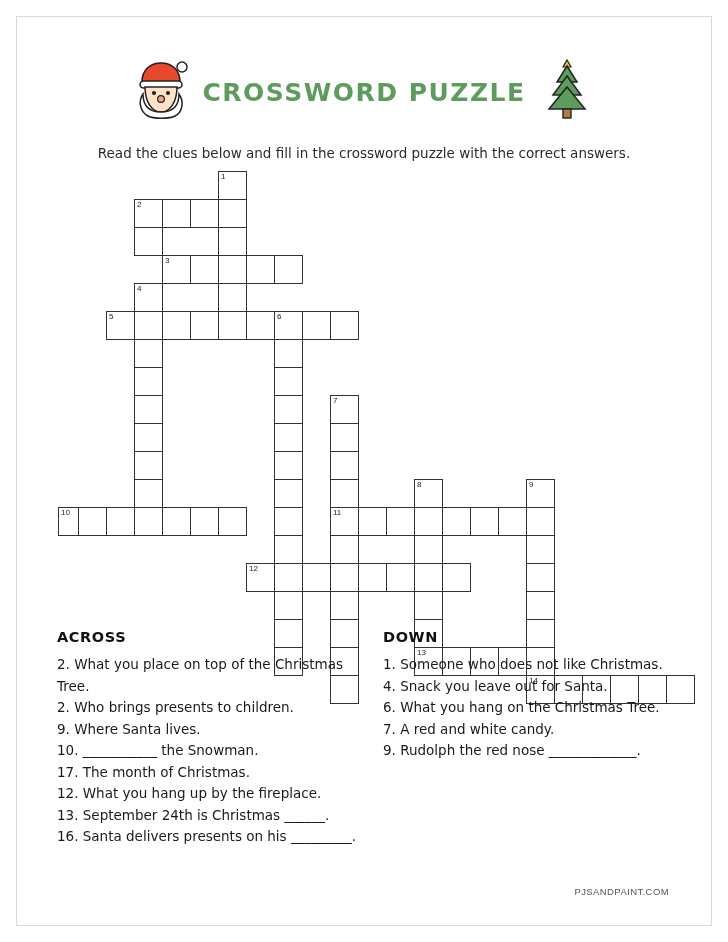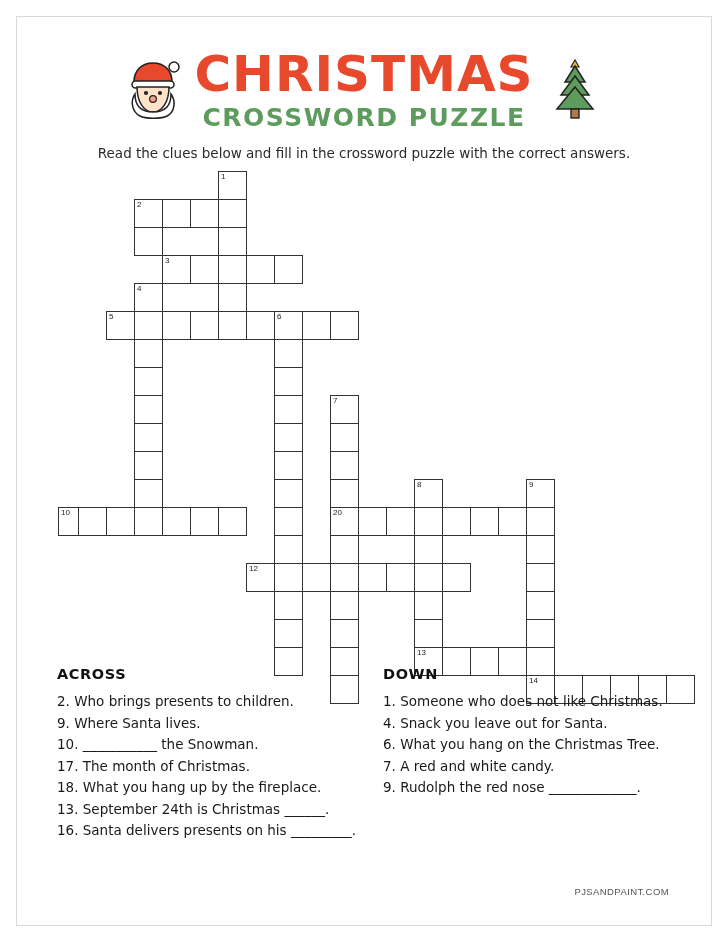--- a/index.html
+++ b/index.html
@@ -109,21 +109,20 @@
     left: 0;
     top: 612px;
     width: 696px;
     display: flex;
     padding: 0 40px;
     box-sizing: border-box;
   }
   .clue-col {
     width: 50%;
     box-sizing: border-box;
-    margin-top: 37px;
   }
   .clue-col.right { padding-left: 18px; }
   .clue-head {
     font-size: 14.5px;
     font-weight: bold;
     letter-spacing: 0.6px;
     margin-bottom: 9px;
     color: #111;
     font-family: "DejaVu Sans", sans-serif;
   }
@@ -157,21 +156,20 @@
           <rect x="10" y="27" width="42" height="7" rx="3.5" fill="#ffffff" stroke="#222" stroke-width="1.5"></rect>
           <path d="M15 33 C15 48 22 58 31 58 C40 58 47 48 47 33 Z" fill="#ffe3c9" stroke="#222" stroke-width="1.5"></path>
           <path d="M13 40 C8 47 10 58 18 62 C23 65 40 65 45 62 C53 58 54 47 49 40 C49 53 42 58 31 58 C20 58 13 53 13 40 Z" fill="#ffffff" stroke="#222" stroke-width="1.5"></path>
           <circle cx="24" cy="39" r="2.1" fill="#222"></circle>
           <circle cx="38" cy="39" r="2.1" fill="#222"></circle>
           <circle cx="31" cy="45" r="3.4" fill="#f2a08a" stroke="#222" stroke-width="1.2"></circle>
         </svg>
       </span>
 
       <div class="title-block">
-        <div class="title-main">CHRISTMAS</div>
         <div class="title-sub">CROSSWORD PUZZLE</div>
       </div>
 
       <span class="tree-icon">
         <svg viewBox="0 0 62 70" width="62" height="70" xmlns="http://www.w3.org/2000/svg">
           <path d="M31 6 L35 13 L27 13 Z" fill="#f0c23c" stroke="#222" stroke-width="1.2"></path>
           <path d="M31 12 L41 28 L21 28 Z" fill="#5d9c5d" stroke="#222" stroke-width="1.5"></path>
           <path d="M31 22 L45 41 L17 41 Z" fill="#5d9c5d" stroke="#222" stroke-width="1.5"></path>
           <path d="M31 33 L49 55 L13 55 Z" fill="#5d9c5d" stroke="#222" stroke-width="1.5"></path>
           <rect x="27" y="55" width="8" height="9" fill="#b07b46" stroke="#222" stroke-width="1.4"></rect>
@@ -245,21 +243,21 @@
           <span class="num">10</span>
         </div>
         <div class="cell" style="left: 61px; top: 340px;"></div>
         <div class="cell" style="left: 89px; top: 340px;"></div>
         <div class="cell" style="left: 117px; top: 340px;"></div>
         <div class="cell" style="left: 145px; top: 340px;"></div>
         <div class="cell" style="left: 173px; top: 340px;"></div>
         <div class="cell" style="left: 201px; top: 340px;"></div>
         <div class="cell" style="left: 257px; top: 340px;"></div>
         <div class="cell" style="left: 313px; top: 340px;">
-          <span class="num">20</span>
+          <span class="num">11</span>
         </div>
         <div class="cell" style="left: 341px; top: 340px;"></div>
         <div class="cell" style="left: 369px; top: 340px;"></div>
         <div class="cell" style="left: 397px; top: 340px;"></div>
         <div class="cell" style="left: 425px; top: 340px;"></div>
         <div class="cell" style="left: 453px; top: 340px;"></div>
         <div class="cell" style="left: 481px; top: 340px;"></div>
         <div class="cell" style="left: 509px; top: 340px;"></div>
         <div class="cell" style="left: 257px; top: 368px;"></div>
         <div class="cell" style="left: 313px; top: 368px;"></div>
@@ -300,25 +298,26 @@
         <div class="cell" style="left: 537px; top: 508px;"></div>
         <div class="cell" style="left: 565px; top: 508px;"></div>
         <div class="cell" style="left: 593px; top: 508px;"></div>
         <div class="cell" style="left: 621px; top: 508px;"></div>
         <div class="cell" style="left: 649px; top: 508px;"></div>
       </div>
 
     <div class="clues">
       <div class="clue-col left">
         <div class="clue-head">ACROSS</div>
+        <div class="clue">2. What you place on top of the Christmas Tree.</div>
         <div class="clue">2. Who brings presents to children.</div>
         <div class="clue">9. Where Santa lives.</div>
         <div class="clue">10. ___________ the Snowman.</div>
         <div class="clue">17. The month of Christmas.</div>
-        <div class="clue">18. What you hang up by the fireplace.</div>
+        <div class="clue">12. What you hang up by the fireplace.</div>
         <div class="clue">13. September 24th is Christmas ______.</div>
         <div class="clue">16. Santa delivers presents on his _________.</div>
       </div>
       <div class="clue-col right">
         <div class="clue-head">DOWN</div>
         <div class="clue">1. Someone who does not like Christmas.</div>
         <div class="clue">4. Snack you leave out for Santa.</div>
         <div class="clue">6. What you hang on the Christmas Tree.</div>
         <div class="clue">7. A red and white candy.</div>
         <div class="clue">9. Rudolph the red nose _____________.</div>

